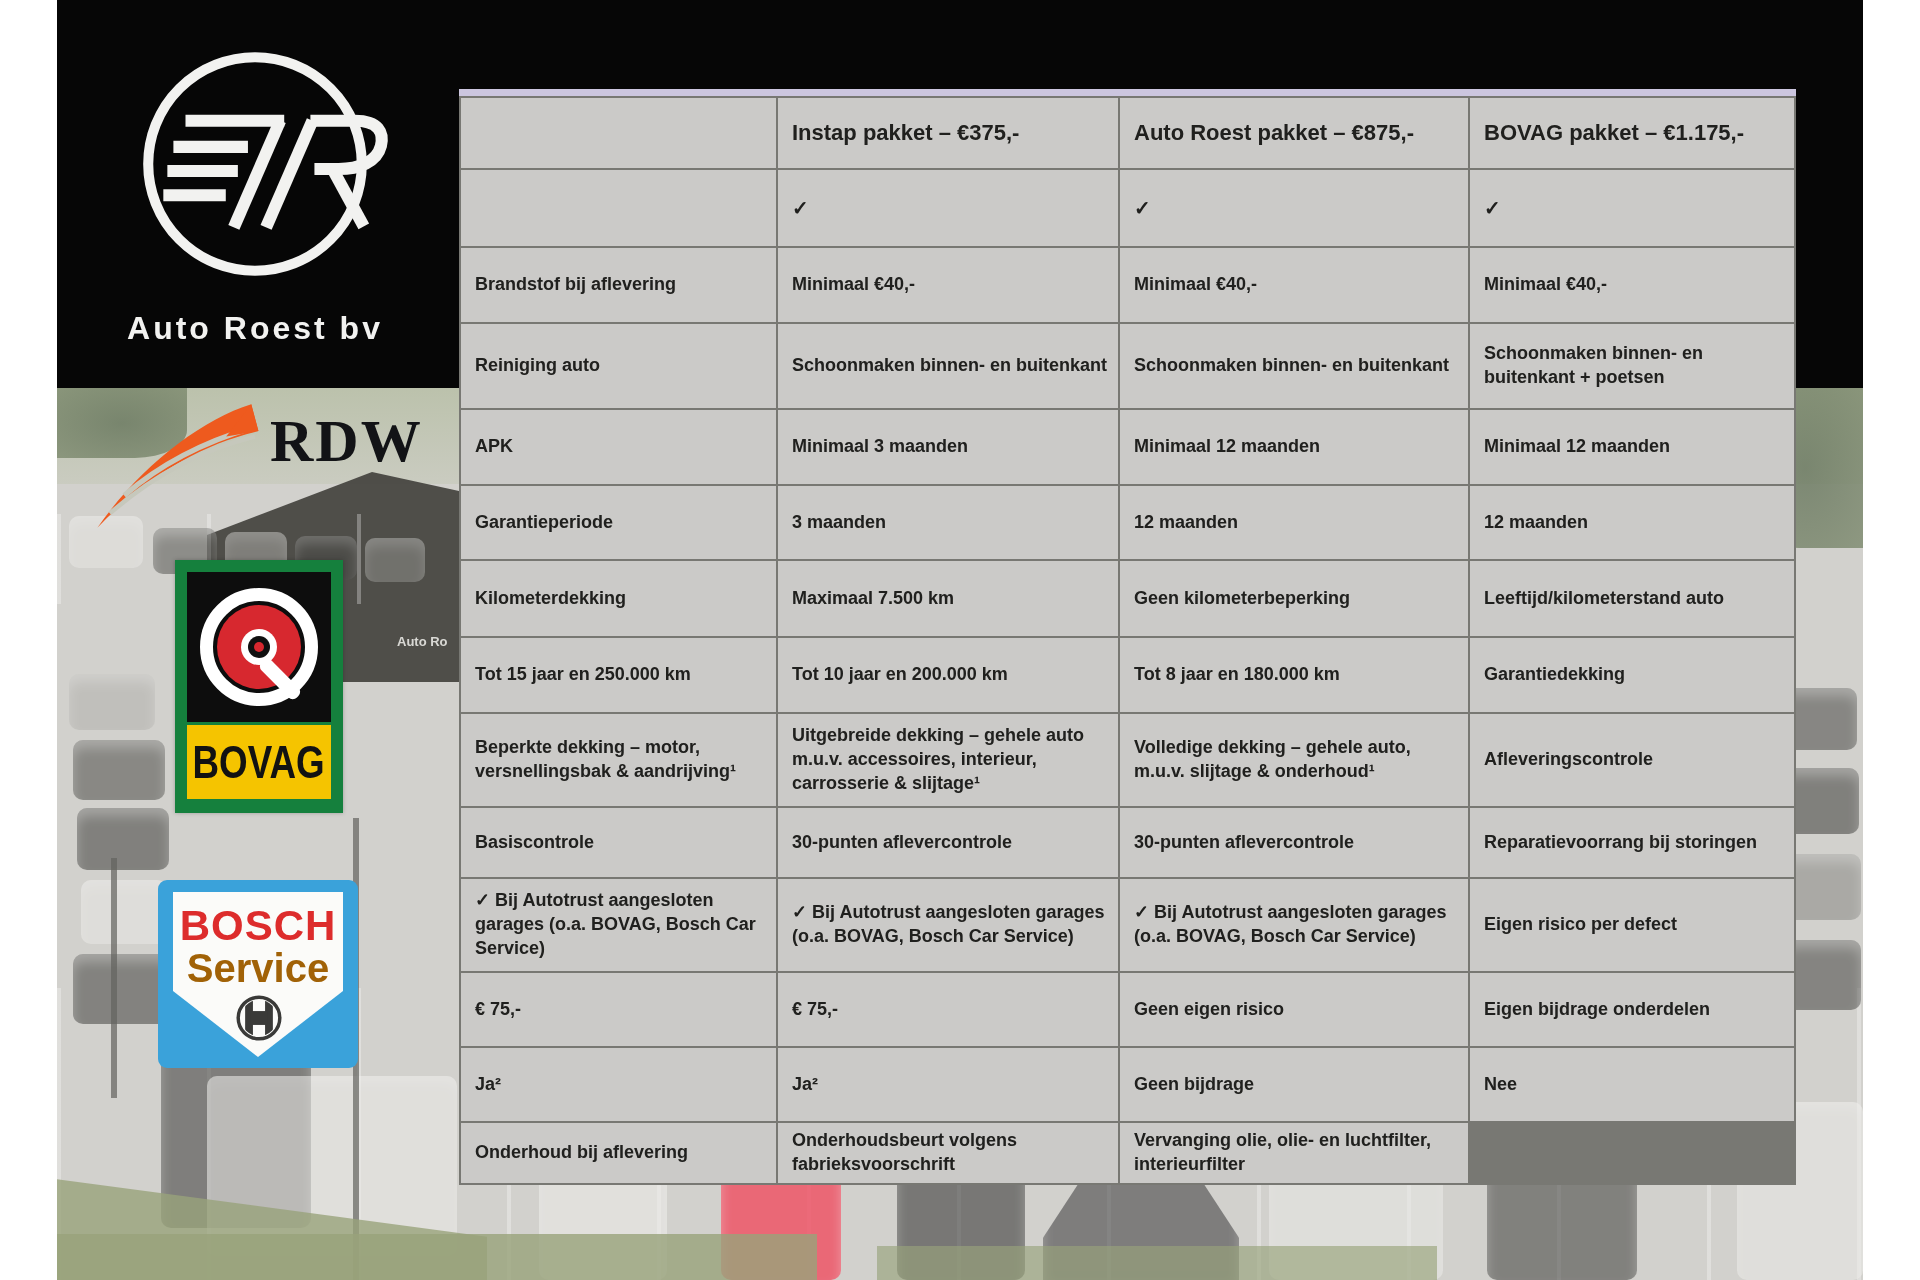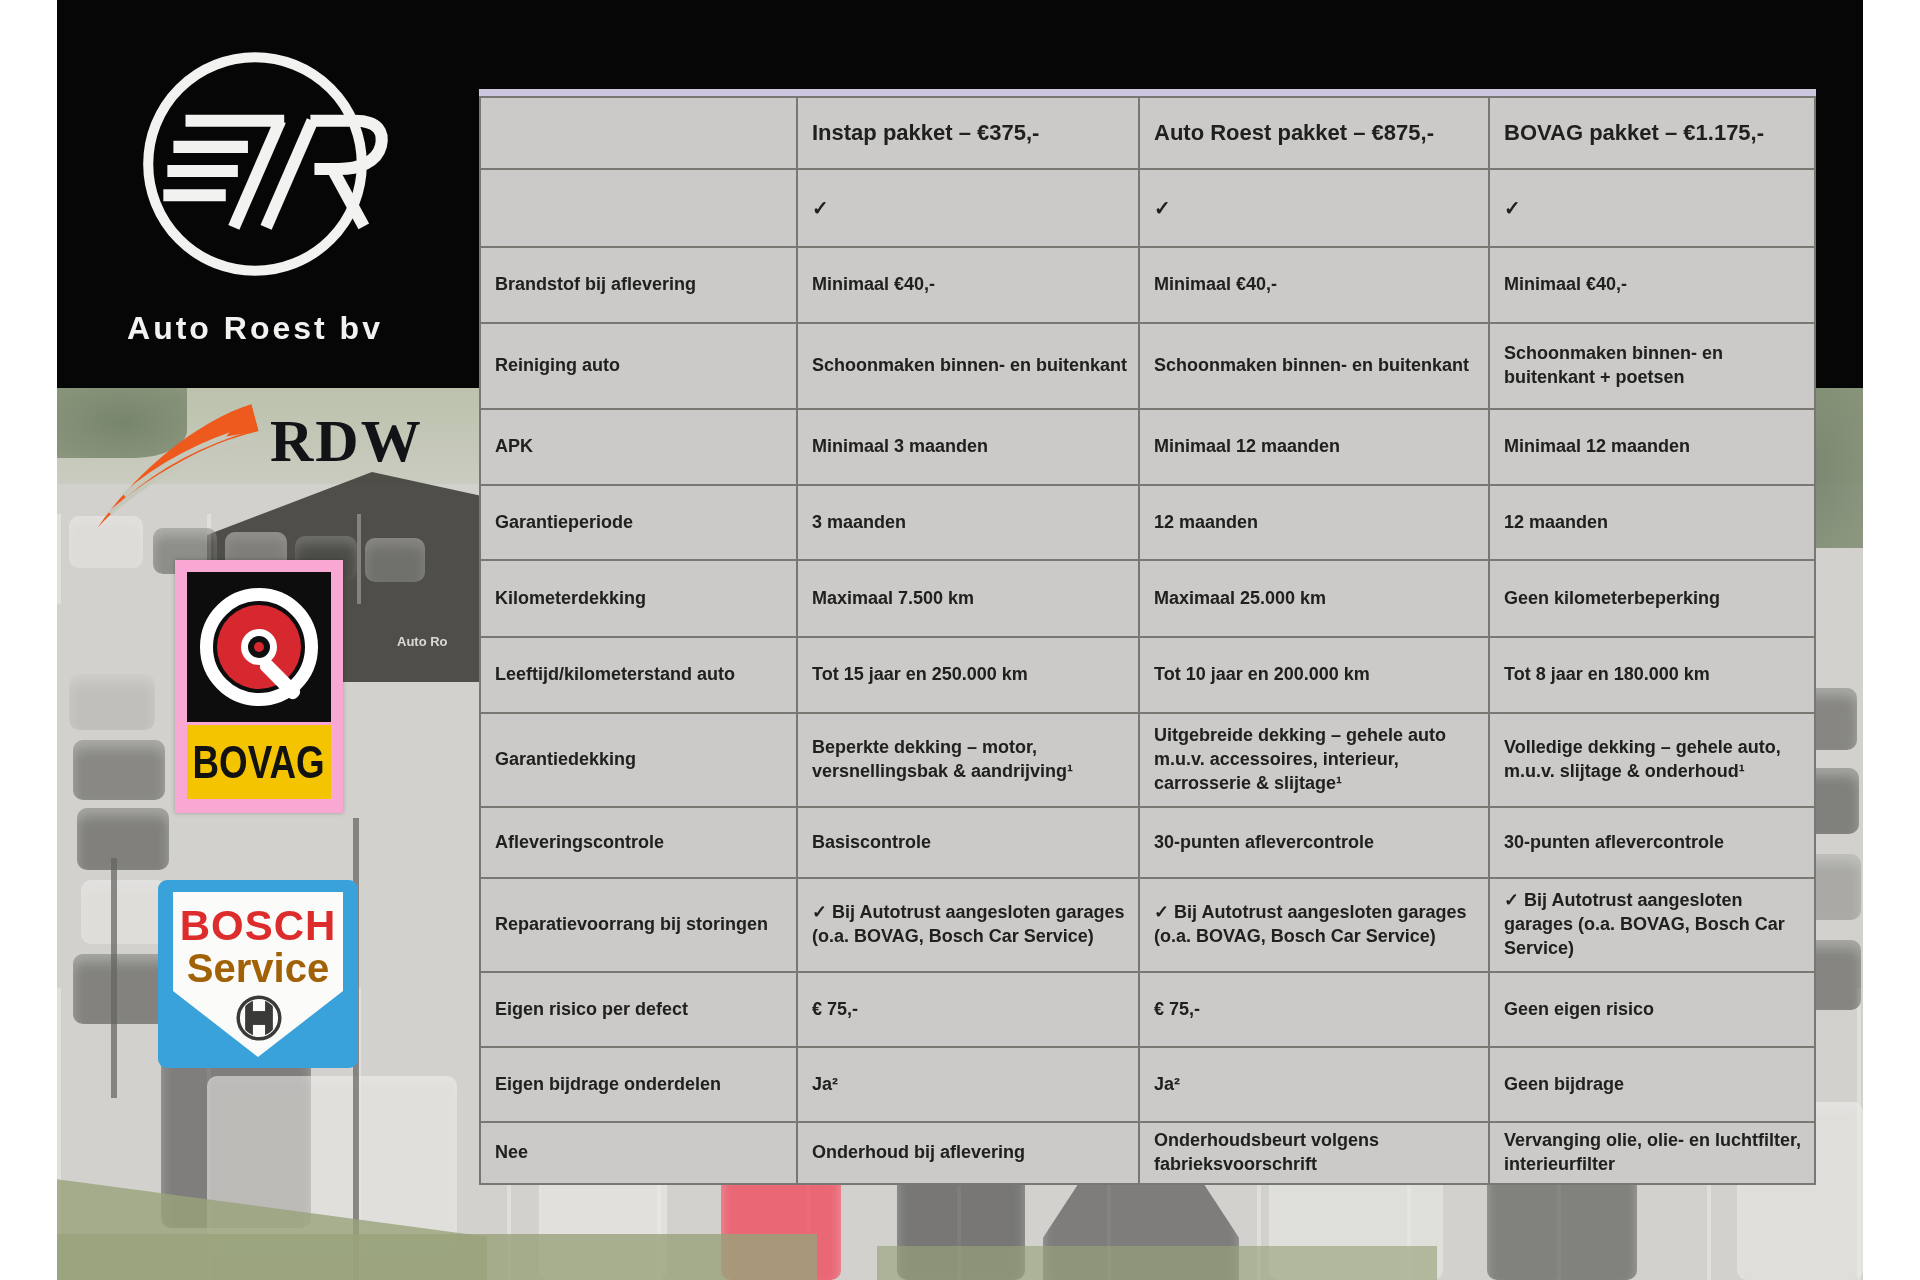--- a/index.html
+++ b/index.html
@@ -25,42 +25,42 @@
 
   
   .ar-logo{position:absolute;left:105px;top:28px;width:300px;text-align:center;z-index:4;}
   .ar-name{margin-top:6px;font:700 32px "Liberation Sans",sans-serif;color:#f2f2f0;letter-spacing:3px;}
 
   
   .rdw{position:absolute;left:92px;top:391px;width:330px;height:160px;z-index:4;}
   .rdw-text{position:absolute;left:178px;top:16px;font:700 60px "Liberation Serif",serif;color:#121316;letter-spacing:2px;}
 
   
-  .bovag{position:absolute;left:175px;top:560px;width:168px;height:253px;background:#f9a8d4;z-index:4;
+  .bovag{position:absolute;left:175px;top:560px;width:168px;height:253px;background:#15803d;z-index:4;
          box-shadow:0 0 4px rgba(0,0,0,.25);}
   .bovag-top{position:relative;width:144px;height:150px;background:#0d0d0d;margin:12px auto 0;}
   .bovag-ring{position:absolute;left:13px;top:16px;width:92px;height:92px;border:13px solid #ffffff;border-radius:50%;}
   .bovag-disc{position:absolute;left:30px;top:33px;width:84px;height:84px;background:#d7282f;border-radius:50%;}
   .bovag-handle{position:absolute;left:86px;top:82px;width:14px;height:50px;background:#ffffff;border-radius:6px;transform:rotate(-45deg);}
   .bovag-hub{position:absolute;left:54px;top:57px;width:36px;height:36px;background:#ffffff;border-radius:50%;}
   .bovag-hub-inner{position:absolute;left:7px;top:7px;width:22px;height:22px;background:#101010;border-radius:50%;}
   .bovag-hub-dot{position:absolute;left:6px;top:6px;width:10px;height:10px;background:#d7282f;border-radius:50%;}
   .bovag-band{width:144px;height:74px;background:#f5c400;margin:3px auto 0;display:flex;align-items:center;justify-content:center;}
   .bovag-word{font:700 46px "Liberation Sans",sans-serif;color:#121212;transform:scaleX(.8);letter-spacing:0px;}
 
   
   .bosch{position:absolute;left:158px;top:880px;width:200px;height:188px;background:#3aa2da;z-index:4;border-radius:9px;}
   .bosch-shield{position:absolute;left:15px;top:12px;width:170px;height:165px;background:#fbfbf9;
                 clip-path:polygon(0 0,100% 0,100% 60%,50% 100%,0 60%);text-align:center;}
   .bosch-word{font:800 42px "Liberation Sans",sans-serif;color:#dd2c2c;margin-top:10px;letter-spacing:1px;}
   .bosch-service{font:700 40px "Liberation Sans",sans-serif;color:#a16207;margin-top:-4px;}
   .bosch-symbol{position:absolute;left:60px;top:100px;}
 
   
-  #pkg-grid{position:absolute;left:479px;top:89px;z-index:5;display:grid;
+  #pkg-grid{position:absolute;left:459px;top:89px;z-index:5;display:grid;
             grid-template-columns:315px 340px 348px 324px;
             grid-template-rows:70px 76px 74px 84px 74px 73px 75px 74px 92px 69px 92px 73px 73px 60px;
             gap:2px;padding:2px;background:#787873;border-top:7px solid #ccc6df;}
   .cell{background:#cbcac8;display:flex;align-items:center;padding:4px 10px 4px 14px;
         font:700 18px/1.32 "Liberation Sans",sans-serif;color:#20201e;}
   .cell.head{font-size:22px;}
   .cell.check{font-size:20px;}
 </style>
 </head>
 <body>
@@ -193,21 +193,20 @@
     <div class="cell lab">APK</div>
     <div class="cell val">Minimaal 3 maanden</div>
     <div class="cell val">Minimaal 12 maanden</div>
     <div class="cell val">Minimaal 12 maanden</div>
     <div class="cell lab">Garantieperiode</div>
     <div class="cell val">3 maanden</div>
     <div class="cell val">12 maanden</div>
     <div class="cell val">12 maanden</div>
     <div class="cell lab">Kilometerdekking</div>
     <div class="cell val">Maximaal 7.500 km</div>
-    <div class="cell val">Maximaal 25.000 km</div>
     <div class="cell val">Geen kilometerbeperking</div>
     <div class="cell lab">Leeftijd/kilometerstand auto</div>
     <div class="cell val">Tot 15 jaar en 250.000 km</div>
     <div class="cell val">Tot 10 jaar en 200.000 km</div>
     <div class="cell val">Tot 8 jaar en 180.000 km</div>
     <div class="cell lab">Garantiedekking</div>
     <div class="cell val">Beperkte dekking – motor, versnellingsbak &amp; aandrijving¹</div>
     <div class="cell val">Uitgebreide dekking – gehele auto m.u.v. accessoires, interieur, carrosserie &amp; slijtage¹</div>
     <div class="cell val">Volledige dekking – gehele auto, m.u.v. slijtage &amp; onderhoud¹</div>
     <div class="cell lab">Afleveringscontrole</div>

